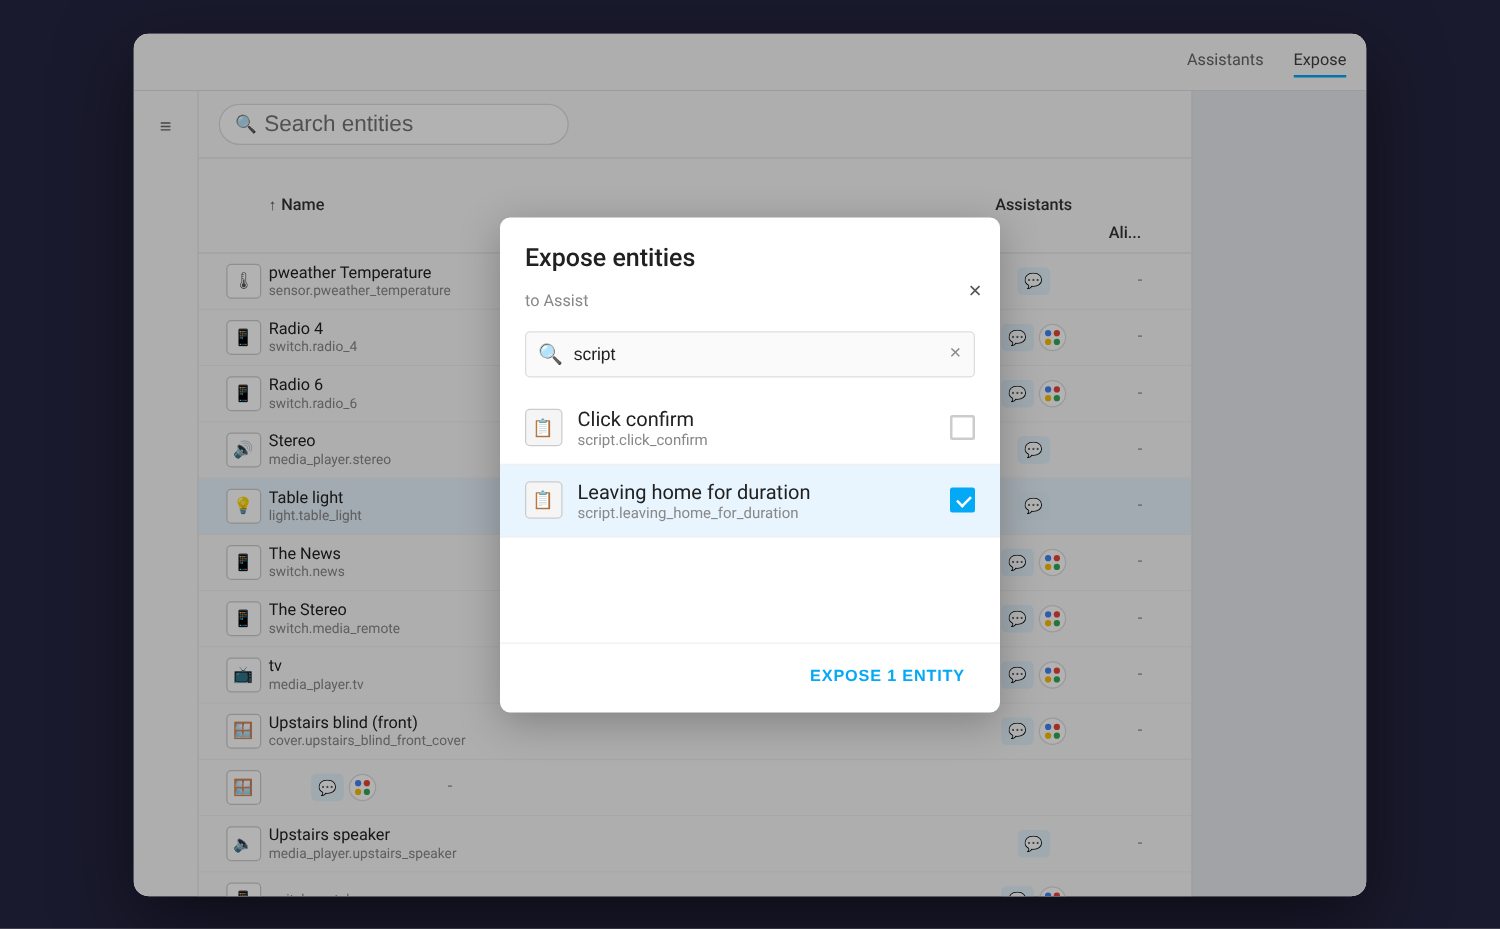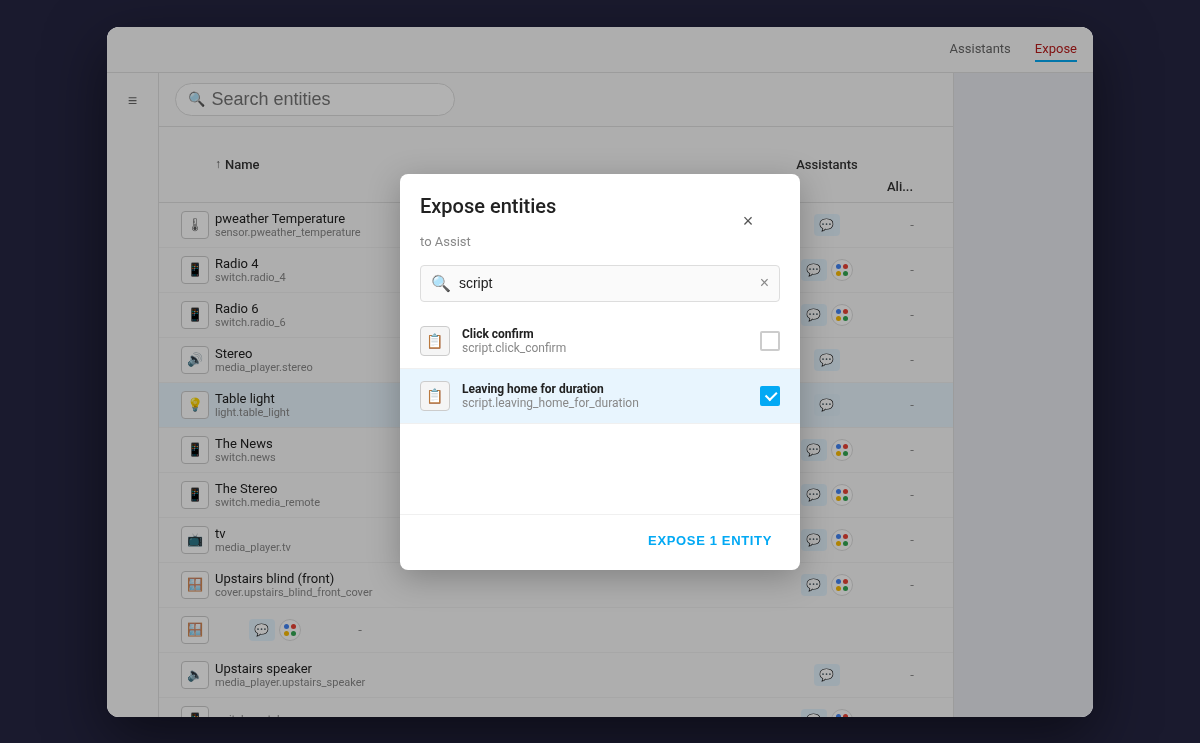--- a/index.html
+++ b/index.html
@@ -37,21 +37,21 @@
 
     .nav-tab {
       font-size: 13px;
       color: #666;
       padding: 4px 0;
       cursor: pointer;
       border-bottom: 2px solid transparent;
     }
 
     .nav-tab.active {
-      color: #b91c1c;
+      color: #404040;
       border-bottom: 2px solid #03a9f4;
     }
 
     
     .main-content {
       display: flex;
       height: calc(100% - 46px);
     }
 
     
@@ -285,23 +285,23 @@
     
     .modal {
       width: 400px;
       background: #fff;
       border-radius: 8px;
       box-shadow: 0 8px 32px rgba(0,0,0,0.25);
       overflow: hidden;
     }
 
     .modal-header {
-      padding: 20px 36px 8px 20px;
-      display: flex;
-      align-items: center;
+      padding: 20px 4px 8px 20px;
+      display: flex;
+      align-items: flex-end;
       justify-content: space-between;
     }
 
     .modal-title {
       font-size: 20px;
       font-weight: 500;
       color: #212121;
     }
 
     .modal-subtitle {
@@ -393,22 +393,22 @@
       color: #555;
       background: #f5f5f5;
       flex-shrink: 0;
     }
 
     .modal-entity-info {
       flex: 1;
     }
 
     .modal-entity-name {
-      font-size: 12px;
-      font-weight: 700;
+      font-size: 16px;
+      font-weight: 400;
       color: #212121;
     }
 
     .modal-entity-id {
       font-size: 12px;
       color: #888;
     }
 
     .checkbox-box {
       width: 20px;

